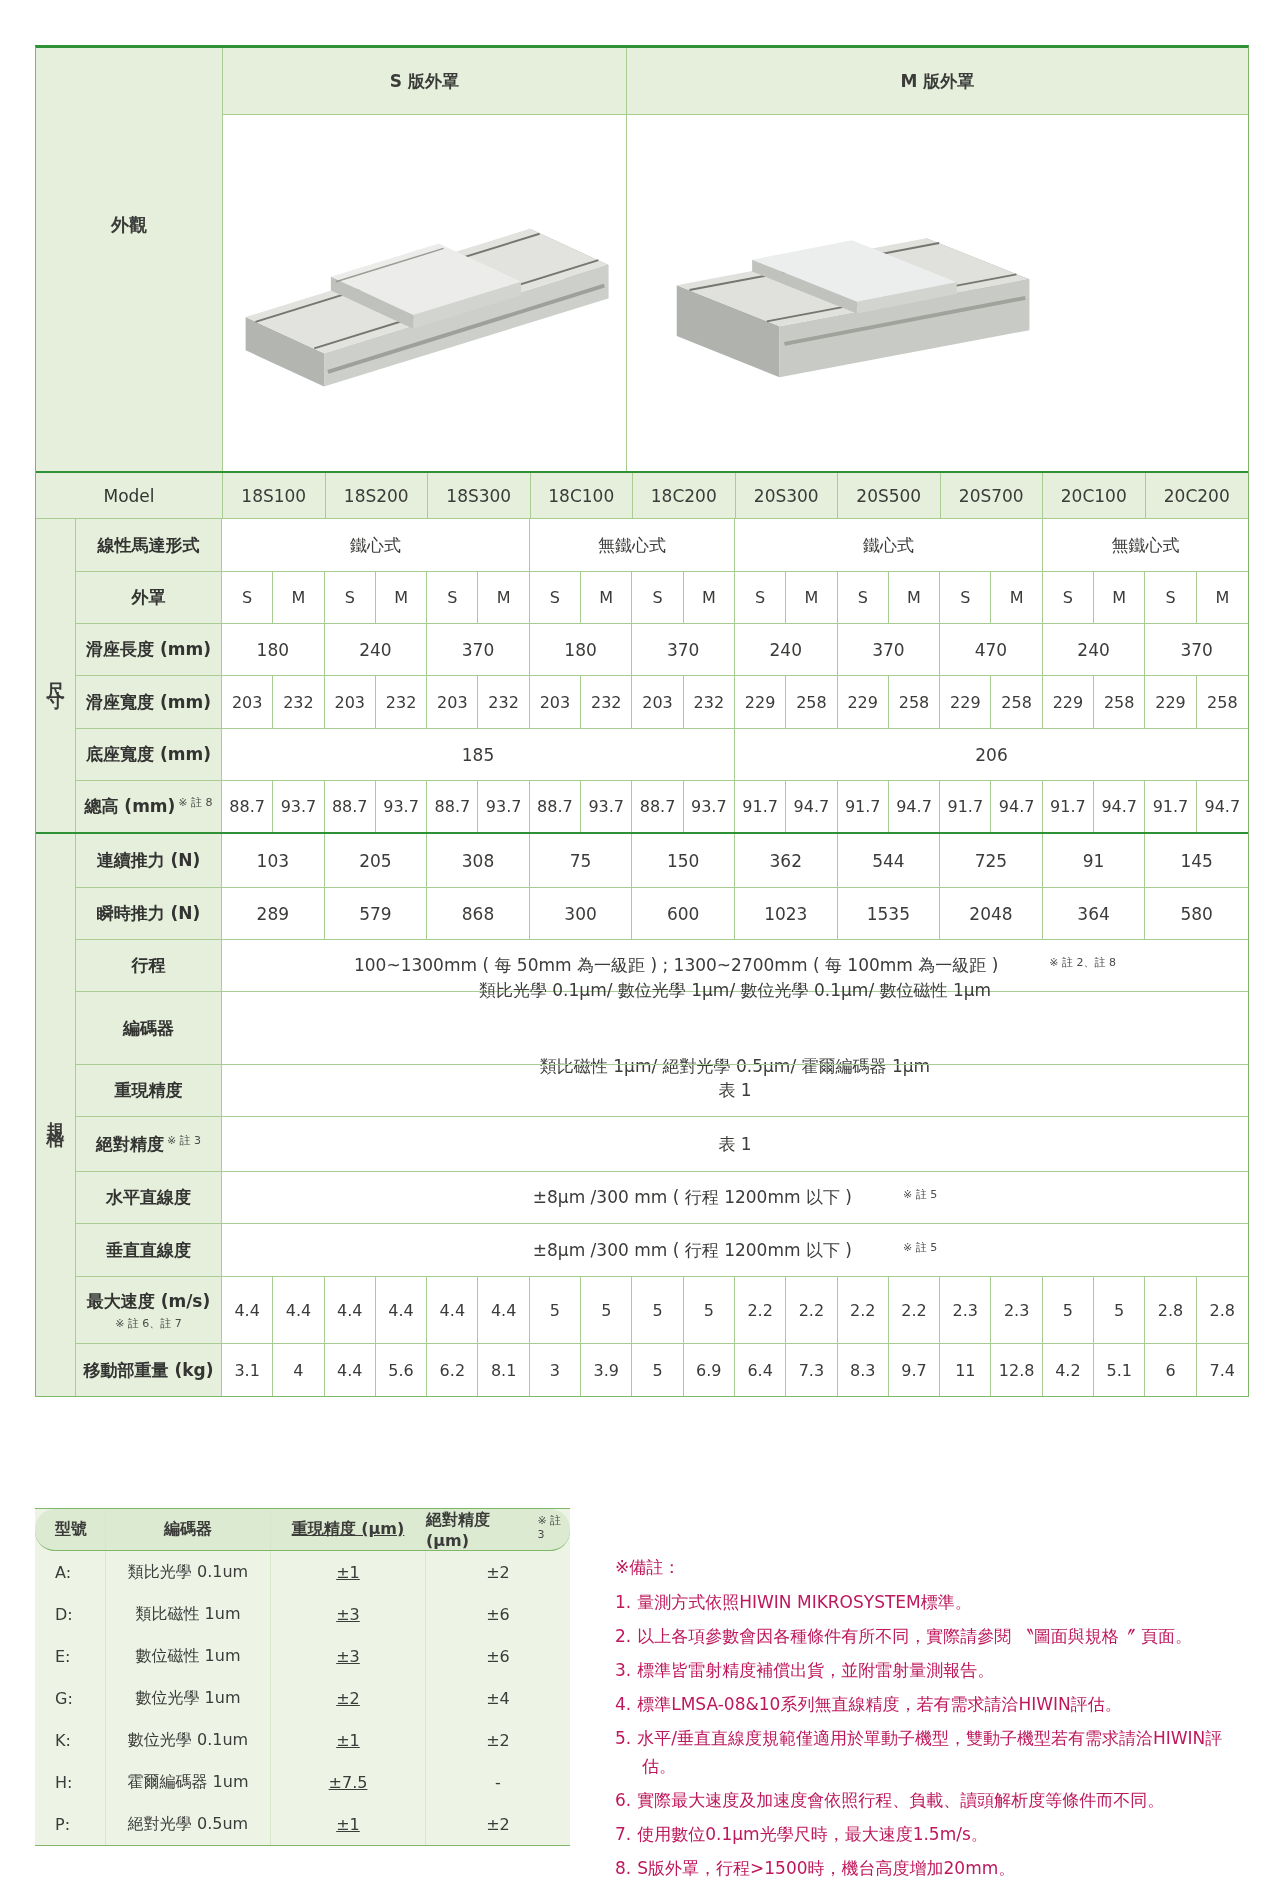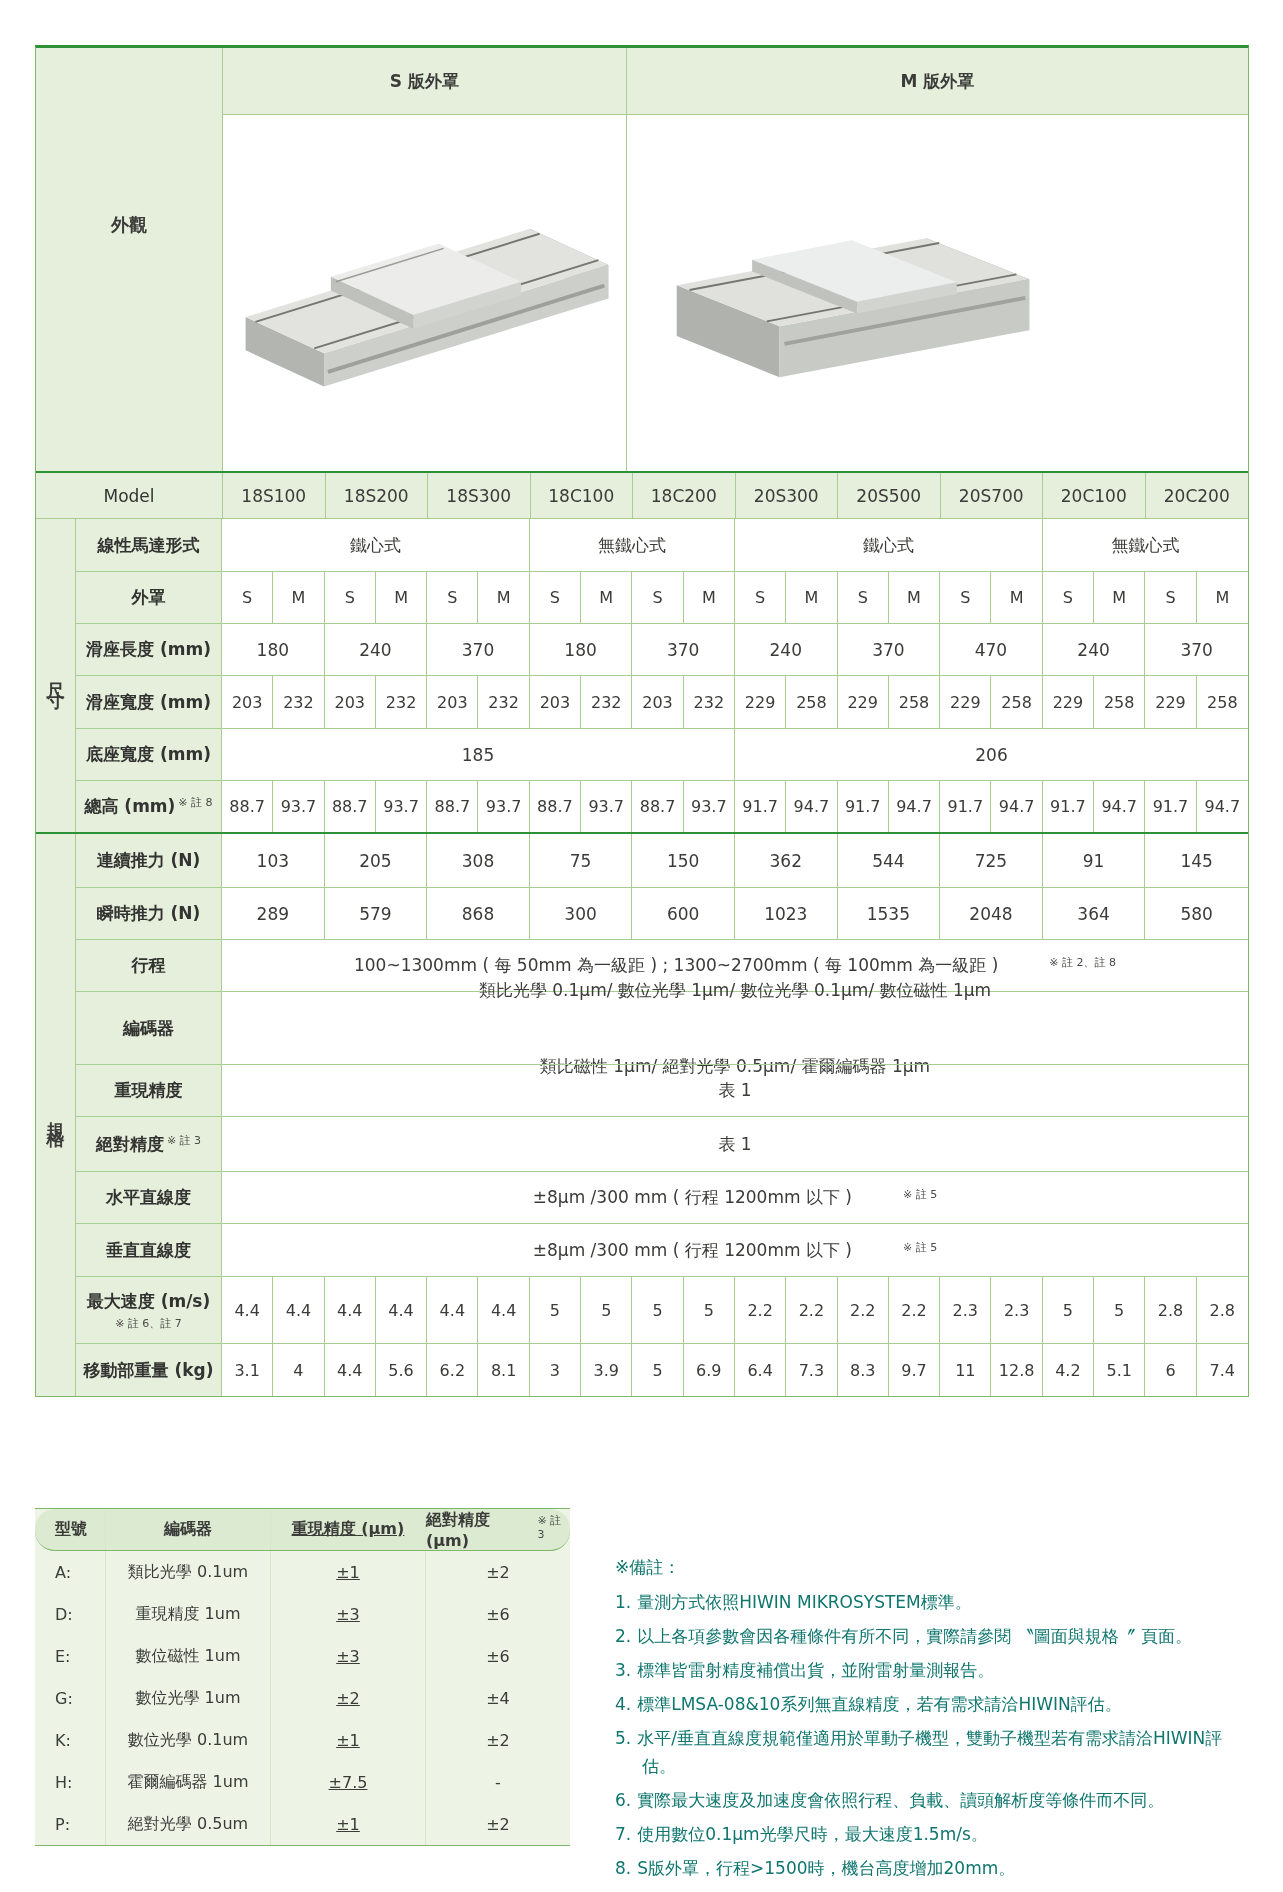--- a/index.html
+++ b/index.html
@@ -73,21 +73,21 @@
   .enc-row { height:42px; display:flex; }
   .ec { display:flex; align-items:center; justify-content:center; font-size:16px; color:#3b3b39; }
   .enc-table .ec + .ec { border-left:1px solid #d8e7c9; }
   .ec.c1 { flex:0 0 70px; justify-content:flex-start; padding-left:20px; }
   .ec.c2 { flex:0 0 165px; }
   .ec.c3 { flex:0 0 155px;text-decoration:underline; }
   .ec.c4 { flex:1; }
   .ec .note { margin-left:4px; position:relative; top:-3px; }
 
   
-  .notes { position:absolute; left:615px; top:1552px; width:625px; font-size:17px; color:#0f766e; }
+  .notes { position:absolute; left:615px; top:1552px; width:625px; font-size:17px; color:#be185d; }
   .notes-title { line-height:30px; margin-bottom:6px; }
   .note-item { padding-left:27px; text-indent:-27px; line-height:28px; margin-bottom:6px; }
   .note-item .n { margin-right:6px; }
 </style>
 </head>
 <body>
 
 <div class="page">
 
   <div class="main-table">
@@ -459,21 +459,21 @@
 
         <div class="enc-row">
           <div class="ec c1">A:</div>
           <div class="ec c2">類比光學 0.1um</div>
           <div class="ec c3">±1</div>
           <div class="ec c4">±2</div>
         </div>
 
         <div class="enc-row">
           <div class="ec c1">D:</div>
-          <div class="ec c2">重現精度 1um</div>
+          <div class="ec c2">類比磁性 1um</div>
           <div class="ec c3">±3</div>
           <div class="ec c4">±6</div>
         </div>
 
         <div class="enc-row">
           <div class="ec c1">E:</div>
           <div class="ec c2">數位磁性 1um</div>
           <div class="ec c3">±3</div>
           <div class="ec c4">±6</div>
         </div>

